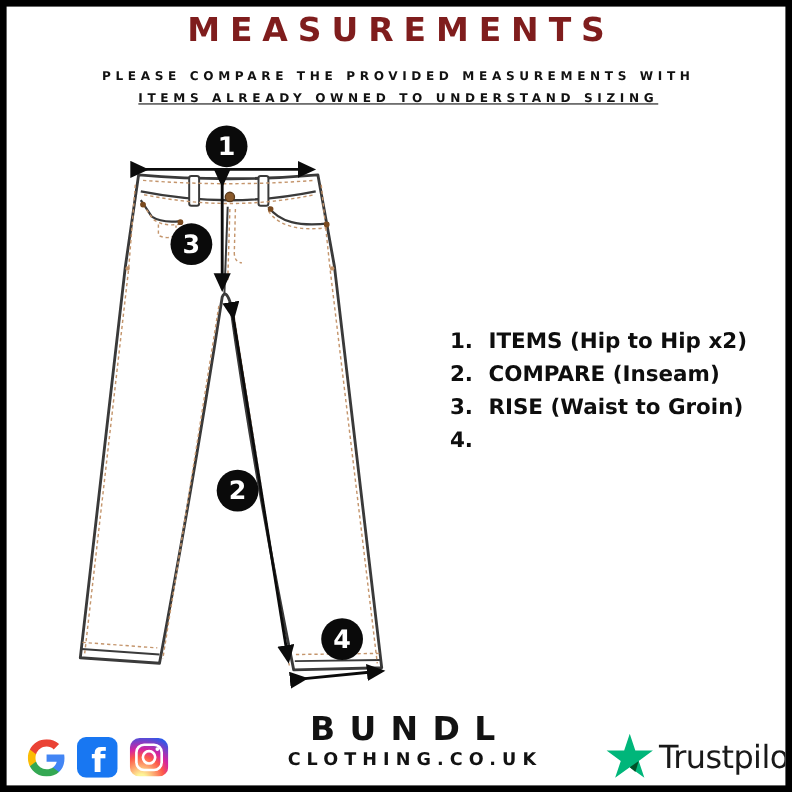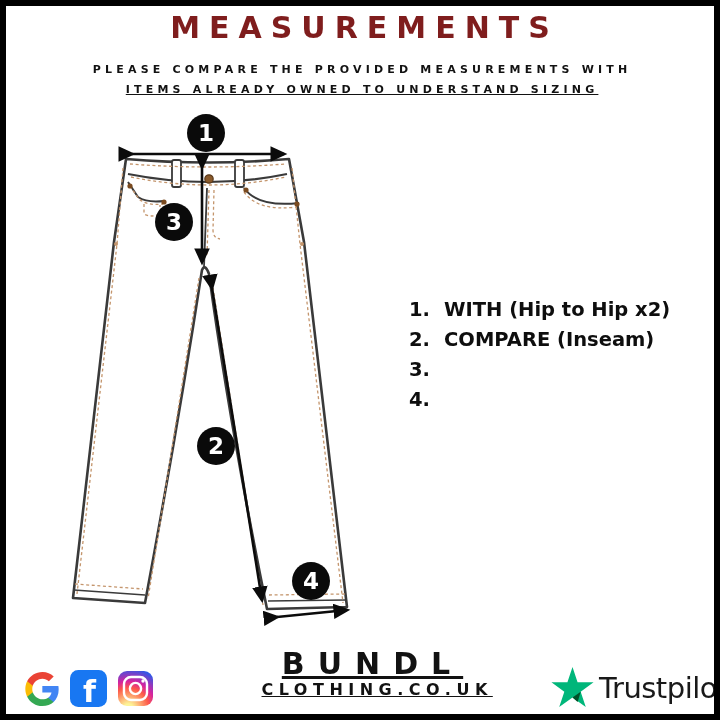--- a/index.html
+++ b/index.html
@@ -15,21 +15,21 @@
   .subtitle{
     position:absolute;left:0;width:100%;text-align:center;
     font-size:11px;font-weight:700;letter-spacing:4.2px;text-indent:4.2px;color:#121212;
   }
   .sub1{top:57px;} .sub2{top:77px;text-decoration:underline;}
   .diagram{position:absolute;left:0;top:0;width:400px;height:630px;}
   .legend{position:absolute;left:403px;top:289px;}
   .legend-item{display:flex;font-weight:700;font-size:19.5px;line-height:30px;color:#0e0e0e;}
   .legend-num{width:35px;flex:0 0 35px;}
   .social{position:absolute;left:19px;top:664px;display:flex;align-items:center;gap:11px;}
-  .brand{position:absolute;left:250px;top:642px;width:220px;text-align:center;color:#121212;text-decoration:underline;}
+  .brand{position:absolute;left:250px;top:642px;width:220px;text-align:center;color:#121212;}
   .brand-name{font-size:30px;font-weight:700;letter-spacing:13px;text-indent:13px;line-height:32px;}
   .brand-domain{font-size:16px;font-weight:700;letter-spacing:5.5px;text-indent:5.5px;margin-top:0;}
   .trustpilot{position:absolute;left:545px;top:661px;display:flex;align-items:center;gap:5px;}
   .trustpilot-label{font-size:29px;font-weight:500;color:#191919;letter-spacing:-0.5px;}
 </style>
 </head>
 <body>
 
 <div class="frame">
 
@@ -108,28 +108,29 @@
     </g>
     <g>
       <circle cx="305" cy="575" r="19" fill="#0A0A0A"></circle>
       <text x="305" y="583" text-anchor="middle" font-size="23" font-weight="bold" fill="#FFFFFF">4</text>
     </g>
   </svg>
 
   <div class="legend">
     <div class="legend-item">
       <span class="legend-num">1.</span>
-      <span>WITH (Hip to Hip x2)</span>
+      <span>ITEMS (Hip to Hip x2)</span>
     </div>
     <div class="legend-item">
       <span class="legend-num">2.</span>
       <span>COMPARE (Inseam)</span>
     </div>
     <div class="legend-item">
       <span class="legend-num">3.</span>
+      <span>RISE (Waist to Groin)</span>
     </div>
     <div class="legend-item">
       <span class="legend-num">4.</span>
     </div>
   </div>
 
   <div class="social">
     <svg width="34" height="34" viewBox="0 0 533.5 544.3" xmlns="http://www.w3.org/2000/svg">
       <path fill="#4285F4" d="M533.5 278.4c0-18.5-1.5-37.1-4.7-55.3H272.1v104.8h147c-6.1 33.8-25.7 63.7-54.4 82.7v68h87.7c51.5-47.4 81.1-117.4 81.1-200.2z"></path>
       <path fill="#34A853" d="M272.1 544.3c73.4 0 135.3-24.1 180.4-65.7l-87.7-68c-24.4 16.6-55.9 26-92.6 26-71 0-131.2-47.9-152.8-112.3H28.9v70.1c46.2 91.9 140.3 149.9 243.2 149.9z"></path>

